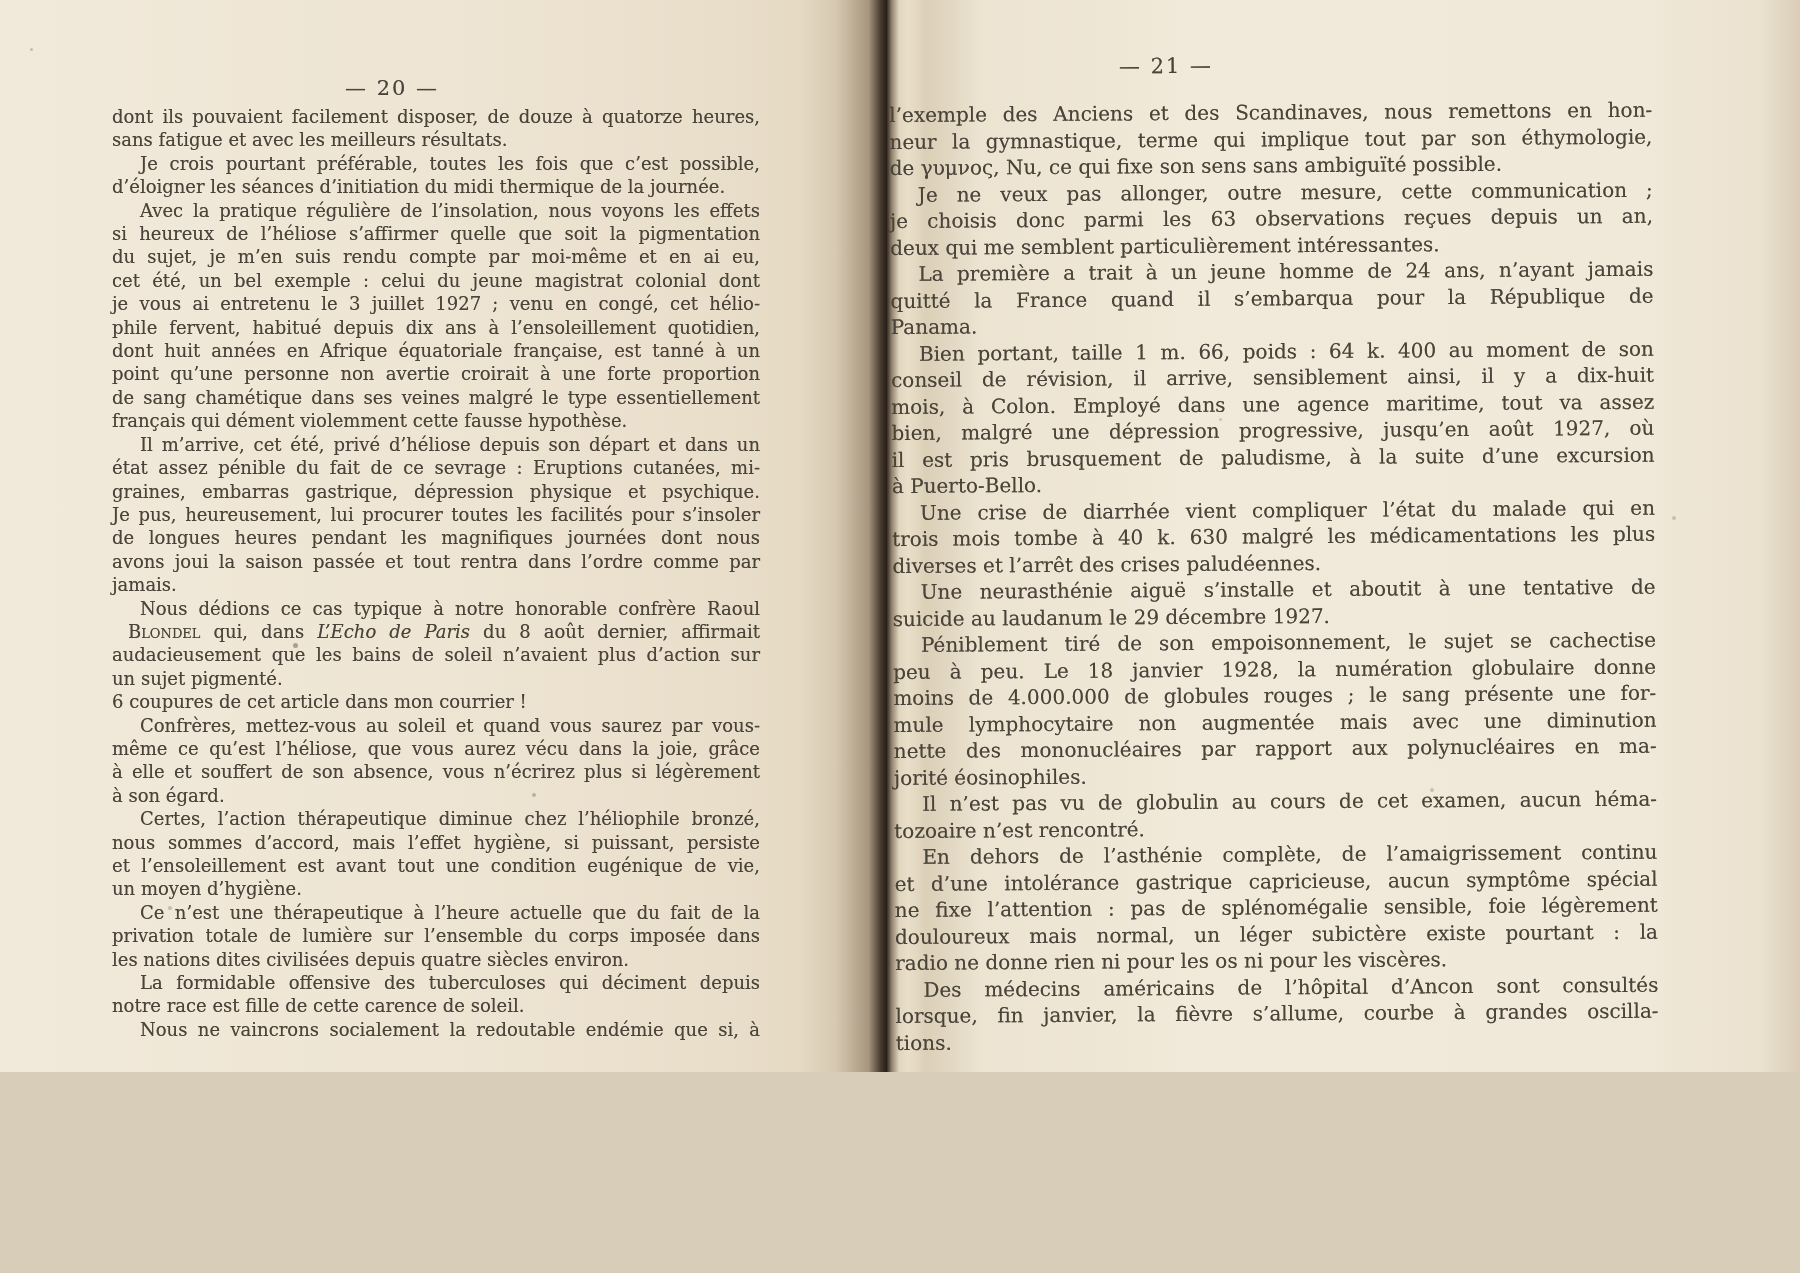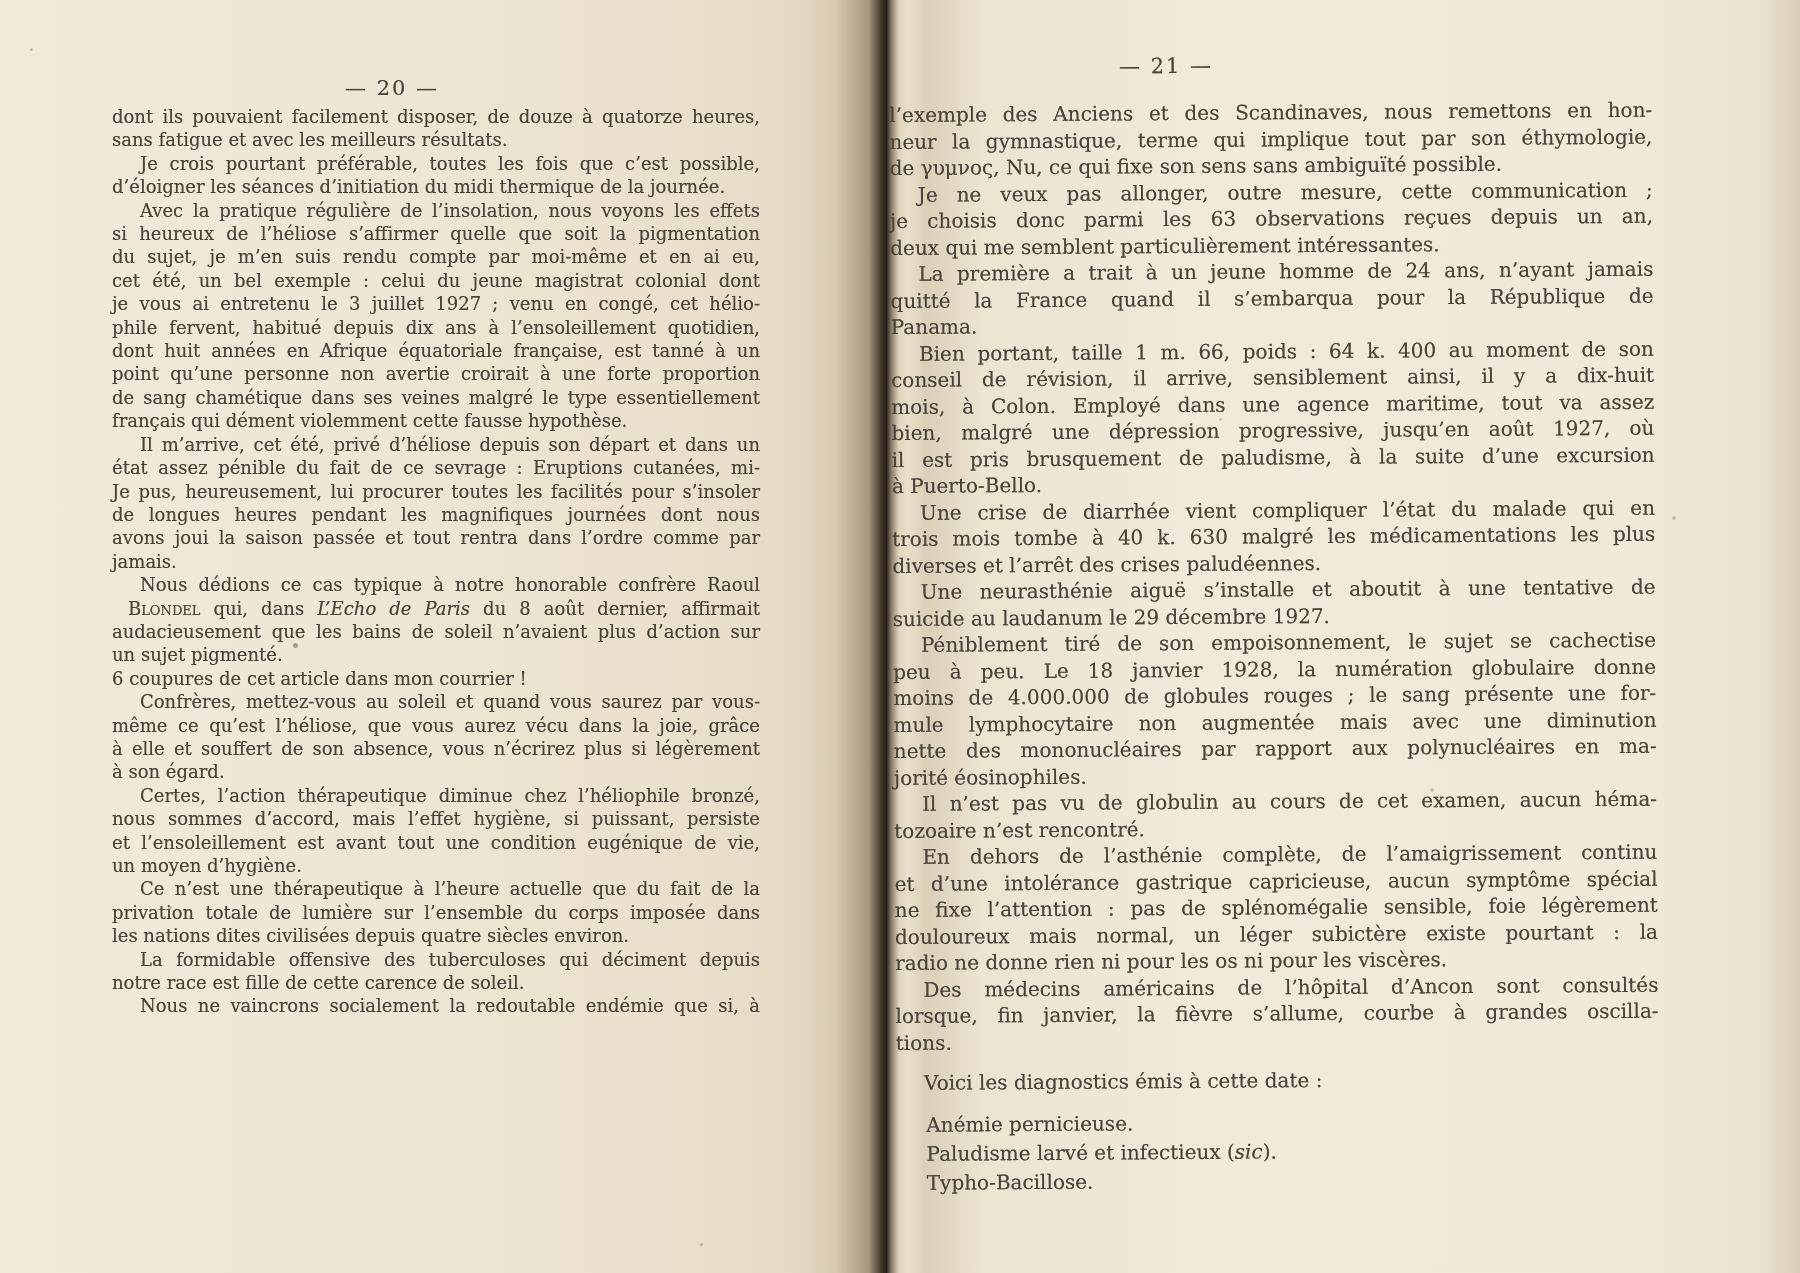--- a/index.html
+++ b/index.html
@@ -1,18 +1,18 @@
 <!DOCTYPE html>
 <html><head>
 <meta charset="utf-8">
 <style>
   html,body{margin:0;padding:0;background:#d8cdb9;}
   .spread{
     position:relative;
-    width:1800px;height:1273px;
+    width:1800px;height:1072px;
     overflow:hidden;
     background:#ece3d1;
     font-family:"DejaVu Serif","Liberation Serif",serif;
     color:#4a4339;
   }
   
   .paper-left{
     position:absolute;left:0;top:0;width:888px;height:100%;
     background:linear-gradient(to right,#f1e9da 0px,#eee5d4 420px,#eadfcb 700px,#e2d6bf 870px);
   }
@@ -98,20 +98,21 @@
         <div class="line just"><span>je vous ai entretenu le 3 juillet 1927 ; venu en congé, cet hélio-</span></div>
         <div class="line just"><span>phile fervent, habitué depuis dix ans à l’ensoleillement quotidien,</span></div>
         <div class="line just"><span>dont huit années en Afrique équatoriale française, est tanné à un</span></div>
         <div class="line just"><span>point qu’une personne non avertie croirait à une forte proportion</span></div>
         <div class="line just"><span>de sang chamétique dans ses veines malgré le type essentiellement</span></div>
         <div class="line"><span>français qui dément violemment cette fausse hypothèse.</span></div>
       </div>
       <div class="para ind">
         <div class="line just first"><span>Il m’arrive, cet été, privé d’héliose depuis son départ et dans un</span></div>
         <div class="line just"><span>état assez pénible du fait de ce sevrage : Eruptions cutanées, mi-</span></div>
+        <div class="line just"><span>graines, embarras gastrique, dépression physique et psychique.</span></div>
         <div class="line just"><span>Je pus, heureusement, lui procurer toutes les facilités pour s’insoler</span></div>
         <div class="line just"><span>de longues heures pendant les magnifiques journées dont nous</span></div>
         <div class="line just"><span>avons joui la saison passée et tout rentra dans l’ordre comme par</span></div>
         <div class="line"><span>jamais.</span></div>
       </div>
       <div class="para ind">
         <div class="line just first"><span>Nous dédions ce cas typique à notre honorable confrère Raoul</span></div>
         <div class="line just"><span class="sc">Blondel</span><span> qui, dans </span><i>L’Echo de Paris</i><span> du 8 août dernier, affirmait</span></div>
         <div class="line just"><span>audacieusement que les bains de soleil n’avaient plus d’action sur</span></div>
         <div class="line"><span>un sujet pigmenté.</span></div>

